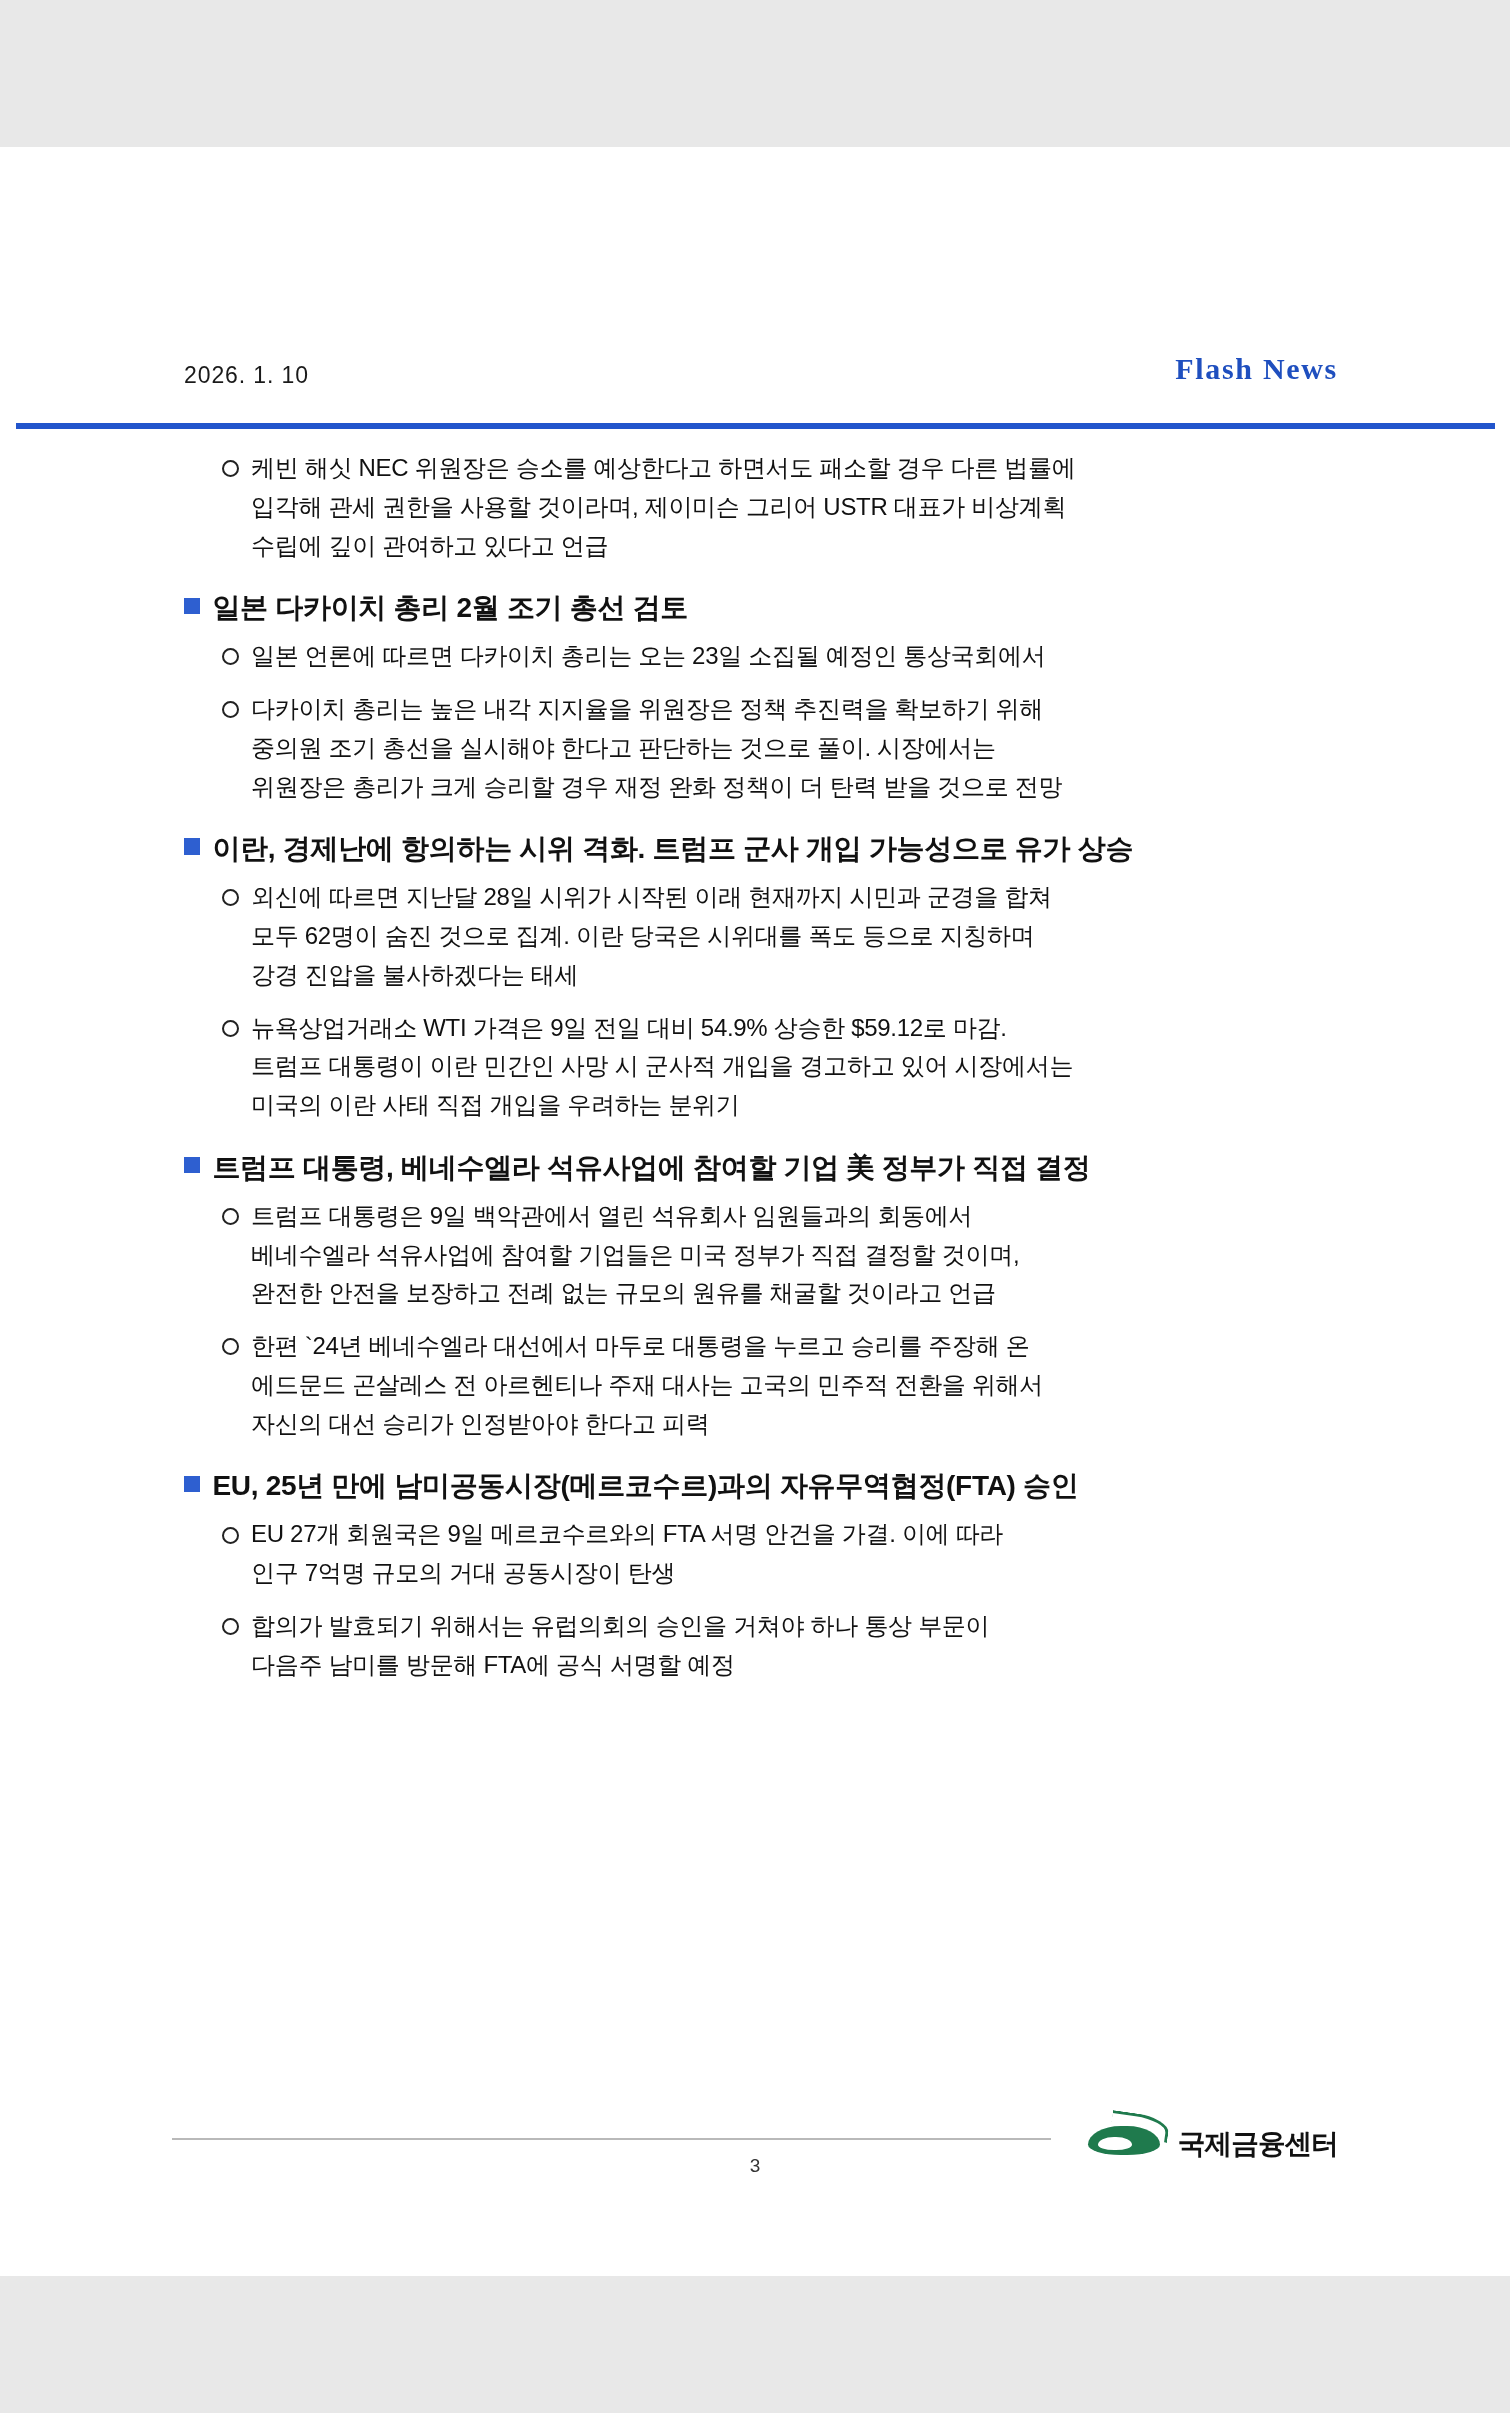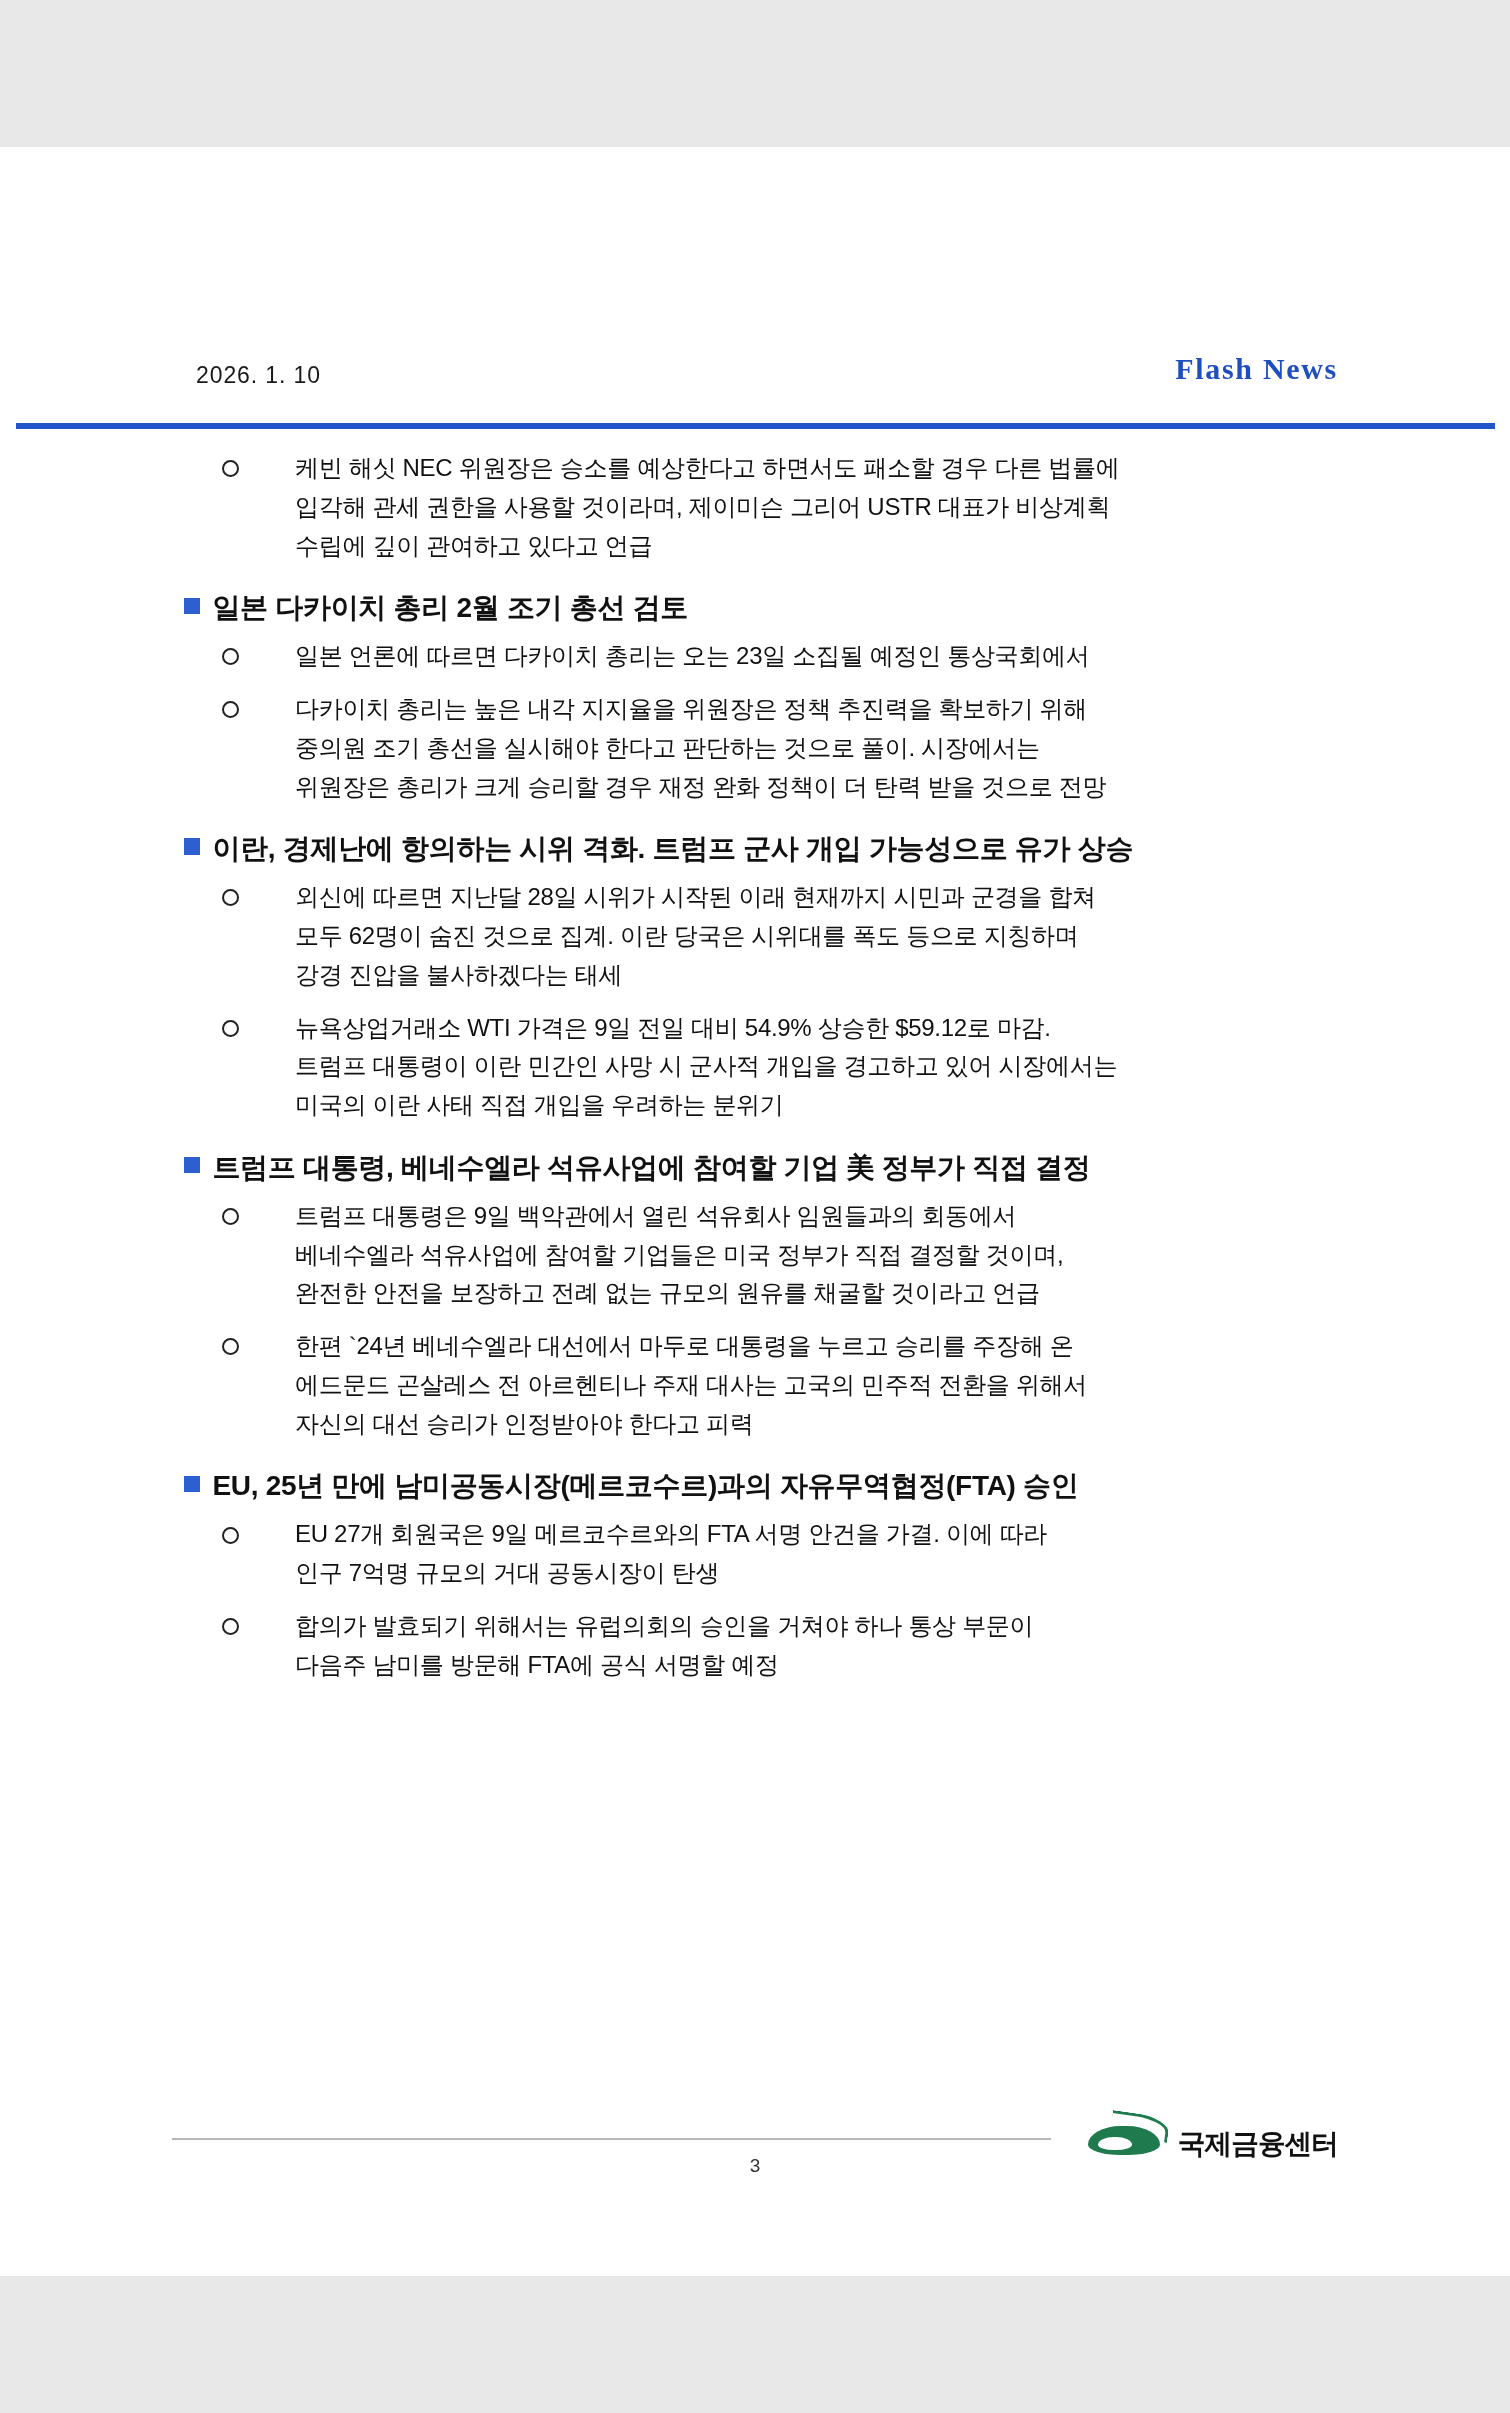--- a/index.html
+++ b/index.html
@@ -26,21 +26,20 @@
     height: 103px;
   }
   .header-date {
     position: absolute;
     left: 184px;
     top: 215px;
     font-size: 23px;
     color: #1a1a1a;
     letter-spacing: 0.9px;
     font-family: "Liberation Sans", sans-serif;
-    margin-left: 12px;
   }
   .header-title {
     position: absolute;
     right: 172px;
     top: 205px;
     font-size: 30px;
     font-weight: bold;
     color: #1f4fbf;
     letter-spacing: 1.7px;
     font-family: "Liberation Serif", serif;
@@ -80,21 +79,20 @@
     line-height: 1.45;
     letter-spacing: -0.3px;
   }
 
   .bullet {
     display: flex;
     align-items: flex-start;
     padding-left: 222px;
     padding-right: 168px;
     margin-bottom: 13.8px;
-    gap: 44px;
   }
   .circ {
     flex: 0 0 auto;
     width: 17px;
     height: 17px;
     border: 2.2px solid #222;
     border-radius: 50%;
     margin-top: 11.2px;
     margin-right: 12px;
     box-sizing: border-box;

